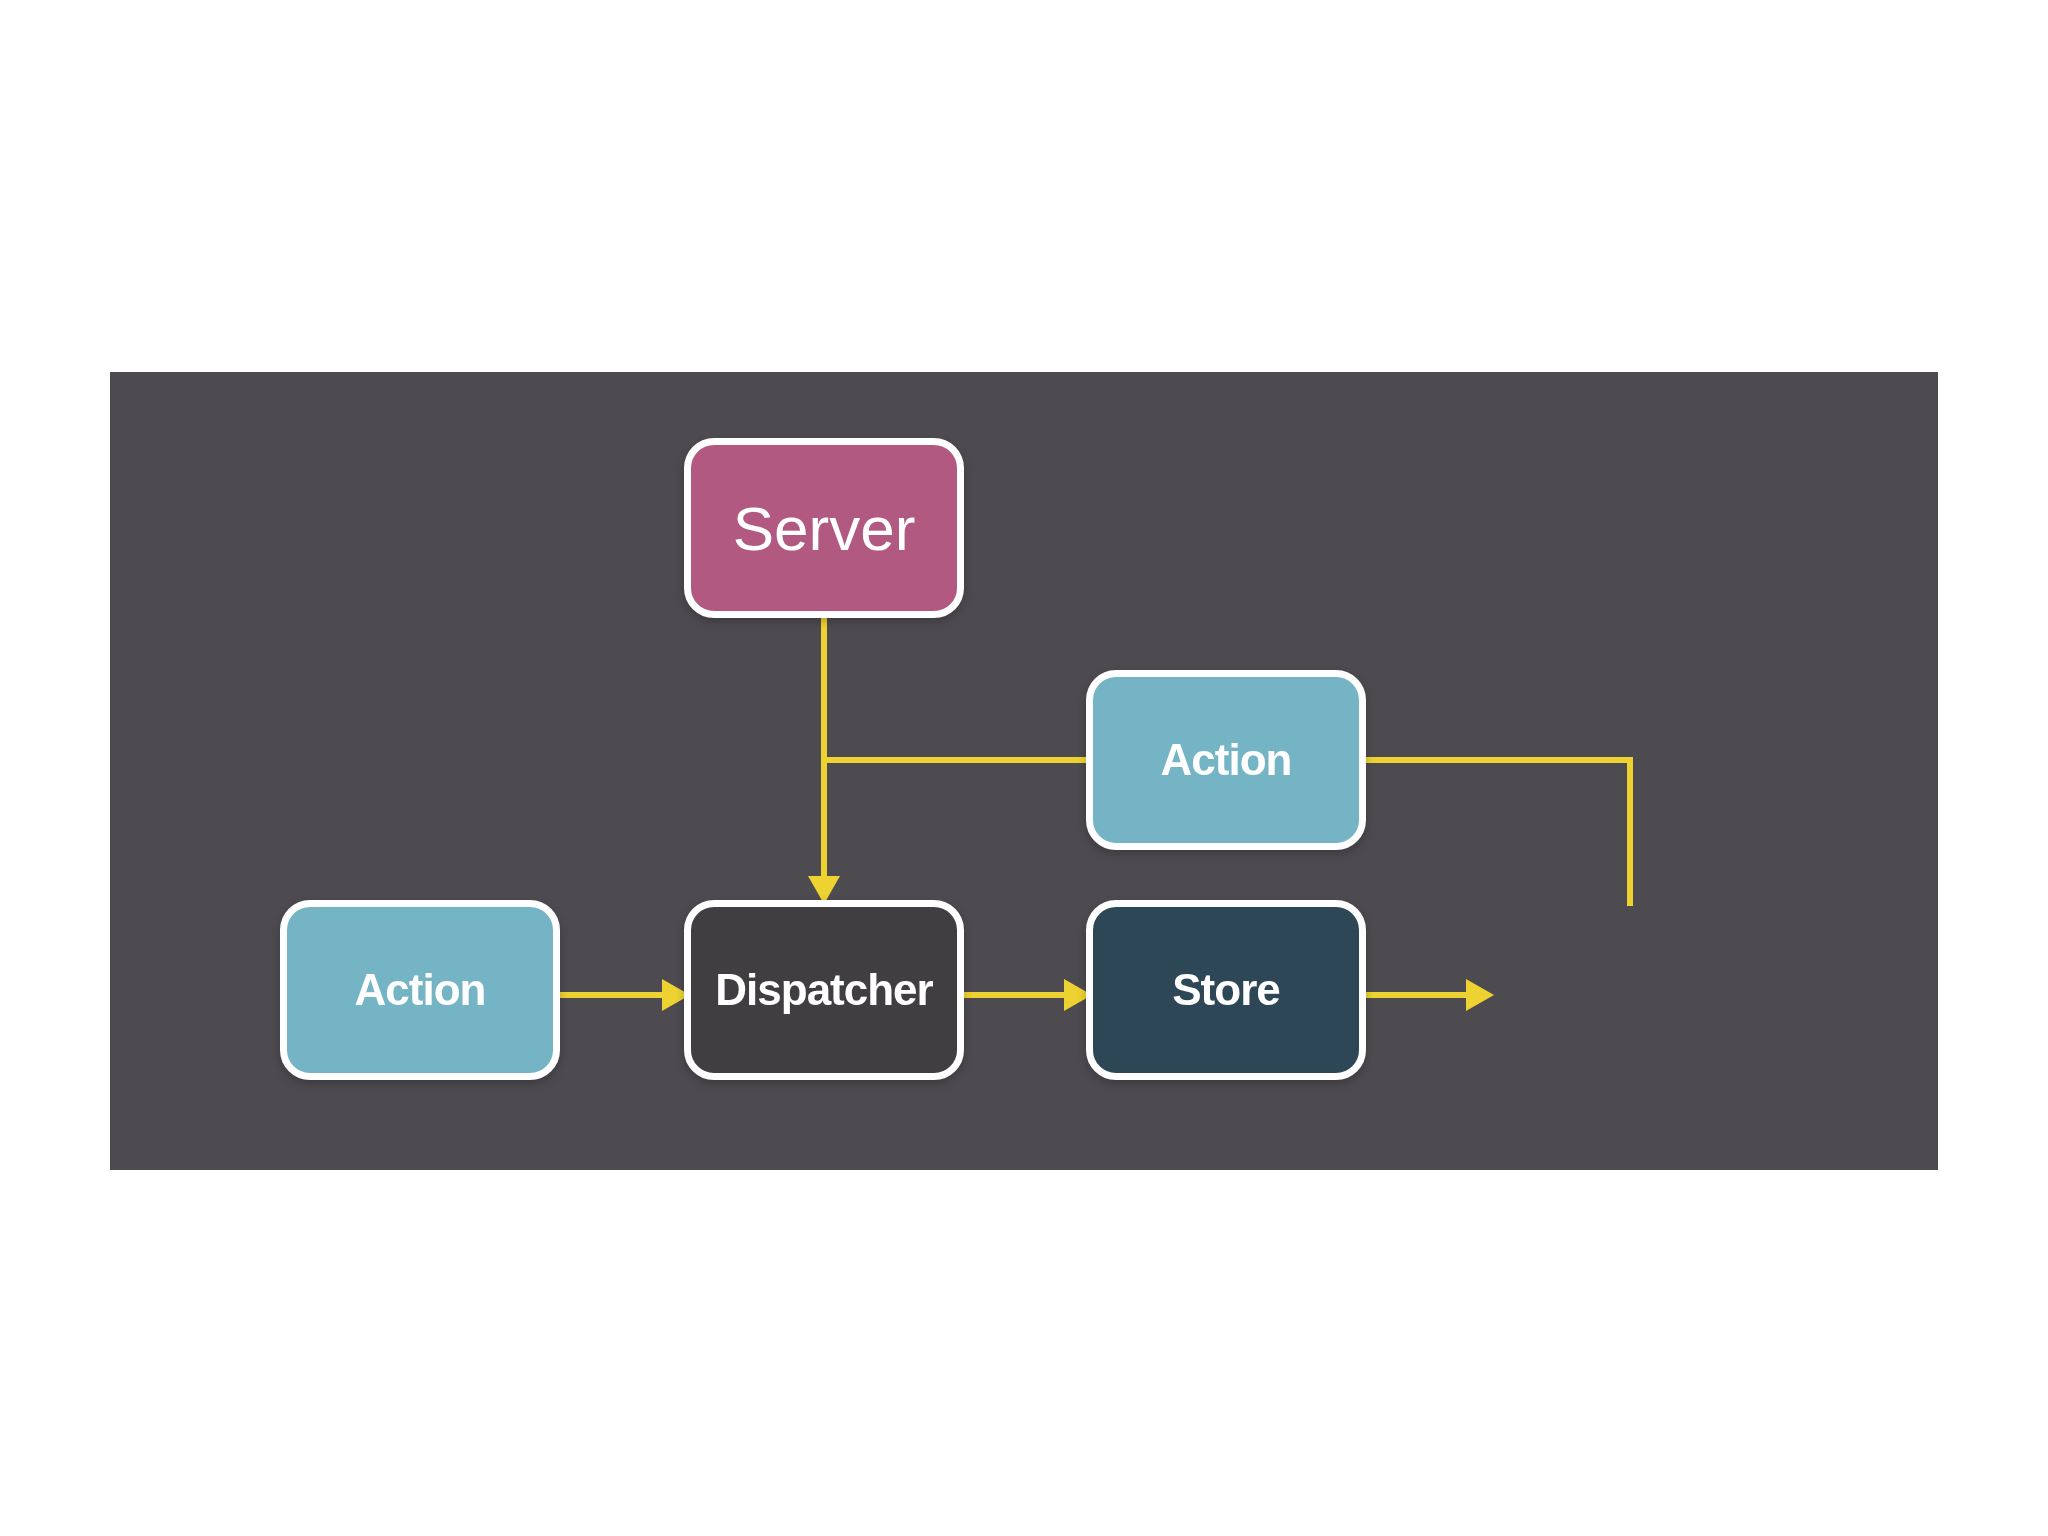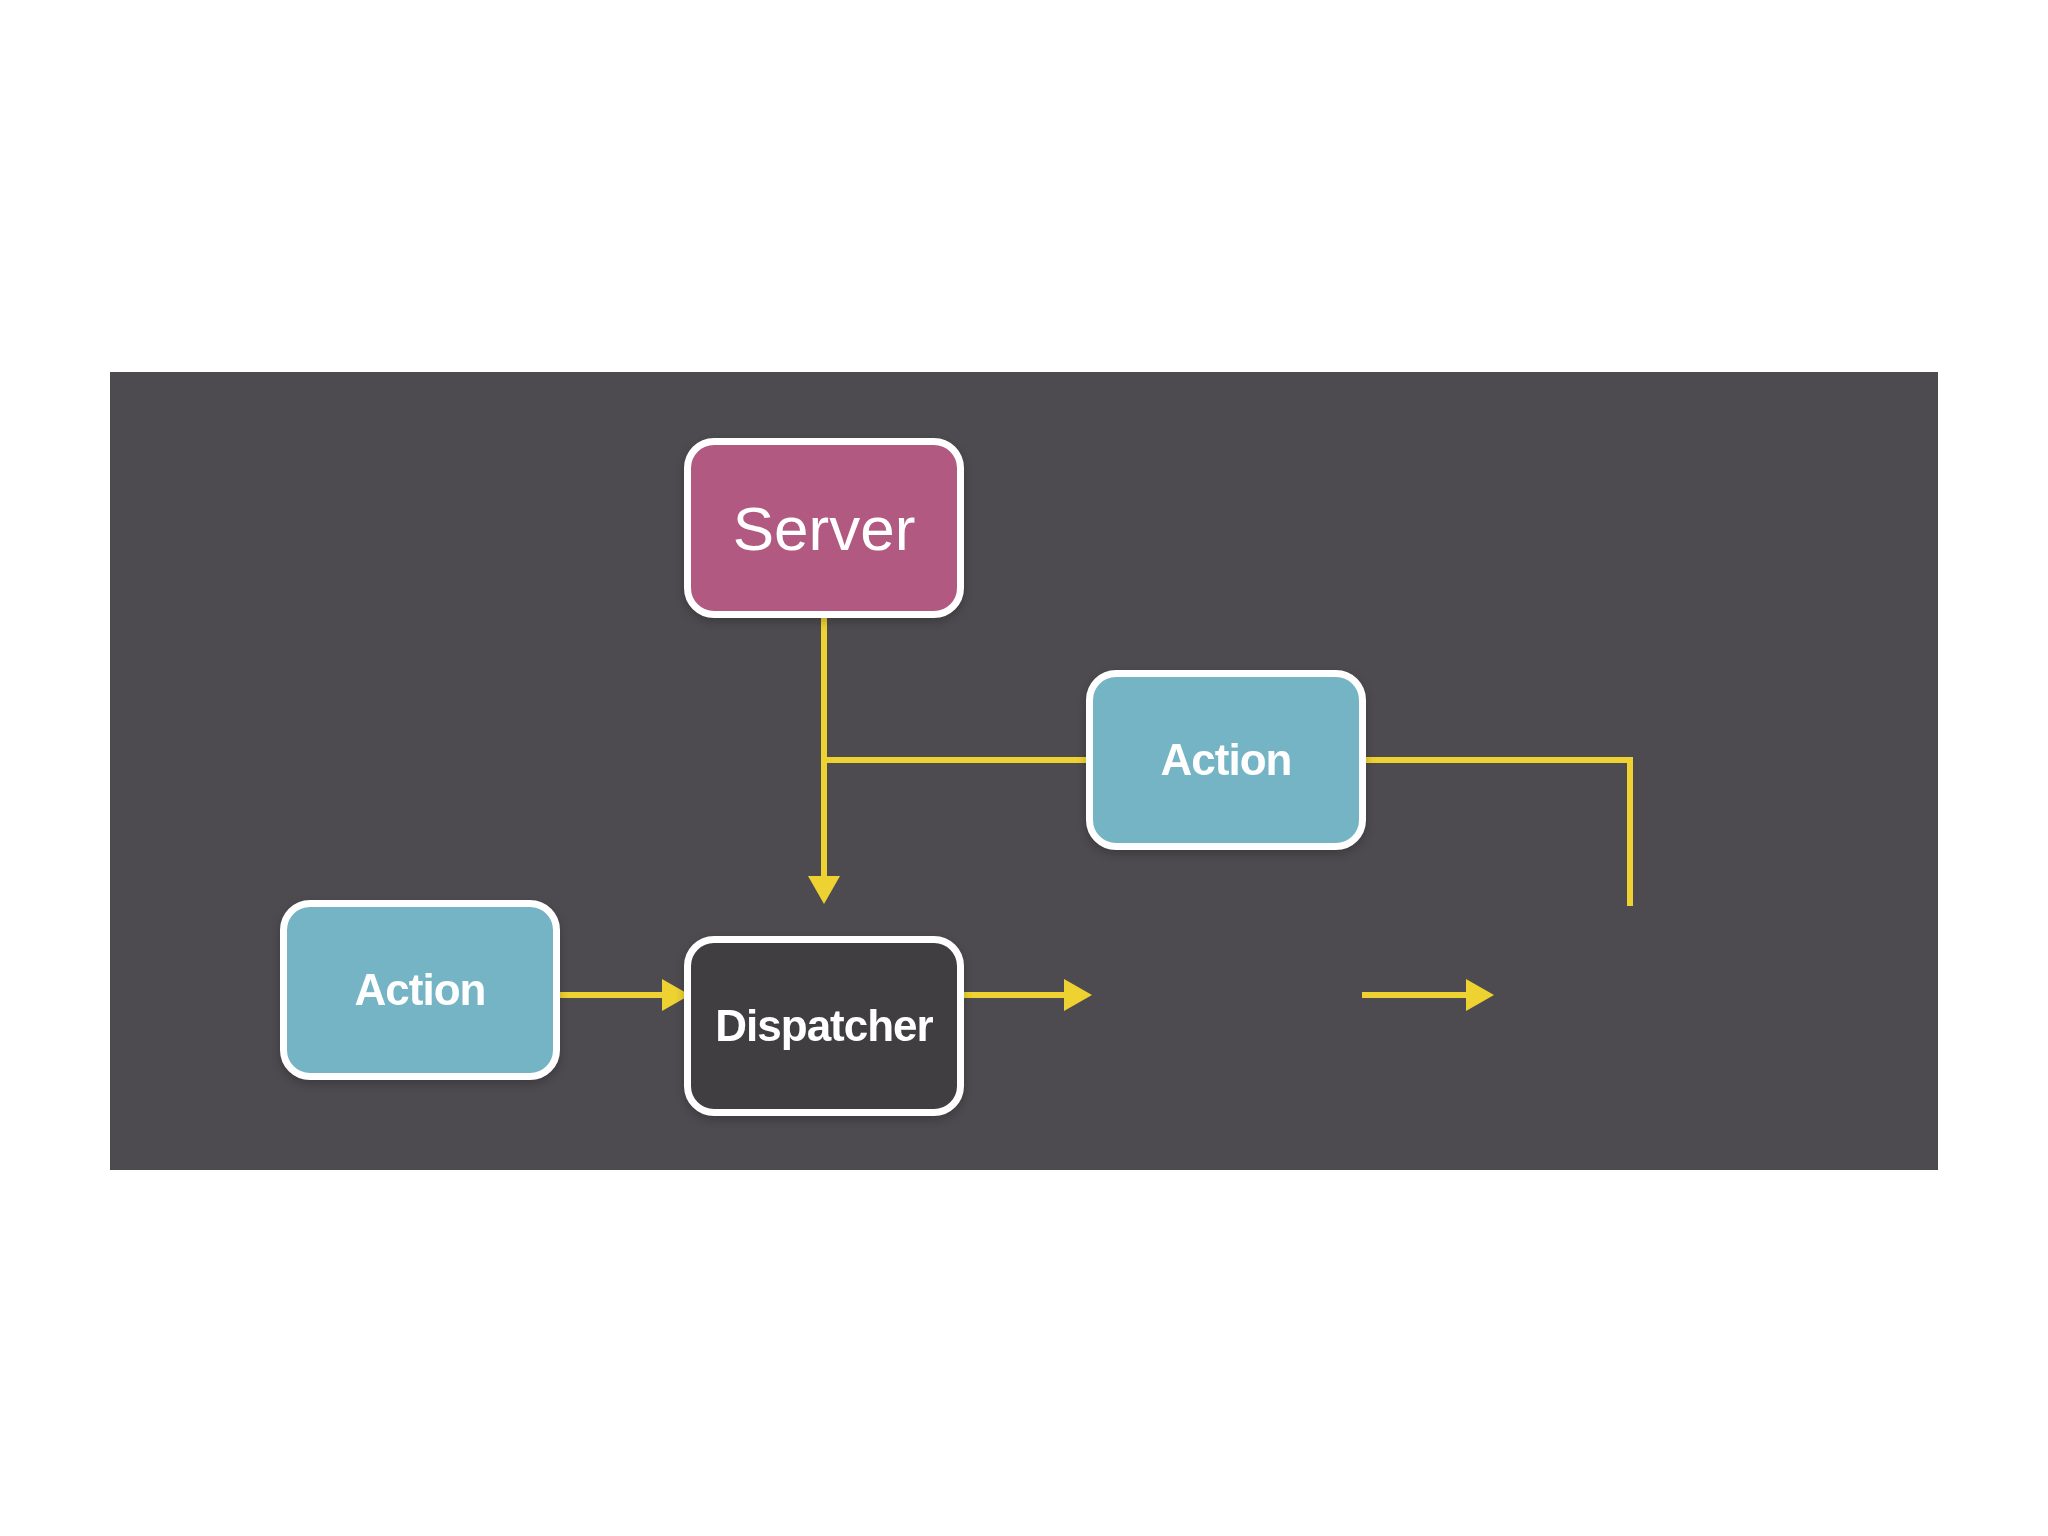--- a/index.html
+++ b/index.html
@@ -100,19 +100,22 @@
   </div>
 
   <div class="node node-action-top" style="background-color: rgb(116, 180, 196);">
     <span>Action</span>
   </div>
 
   <div class="node node-action-left" style="background-color: rgb(116, 180, 196);">
     <span>Action</span>
   </div>
 
-  <div class="node node-dispatcher" style="background-color: rgb(64, 62, 65); margin-top: 36px;">
+  <div class="node node-dispatcher" style="background-color: rgb(64, 62, 65);">
     <span>Dispatcher</span>
   </div>
 
+  <div class="node node-store" style="background-color: rgb(45, 71, 86);">
+    <span>Store</span>
+  </div>
 
 
 </div>
 
 </body></html>

